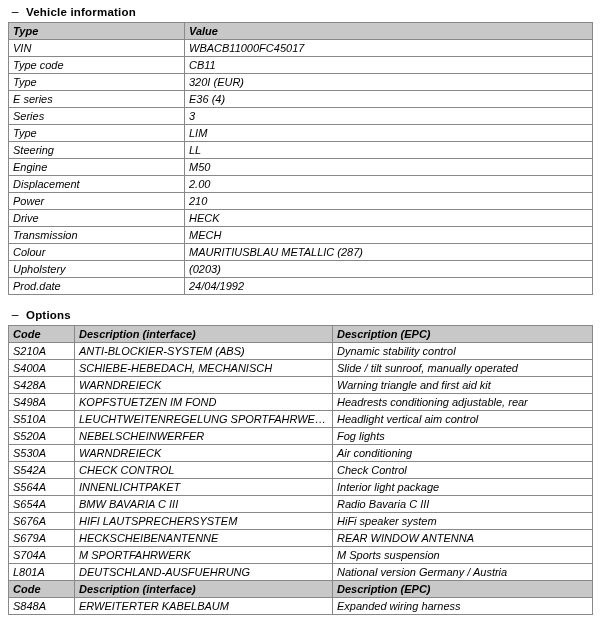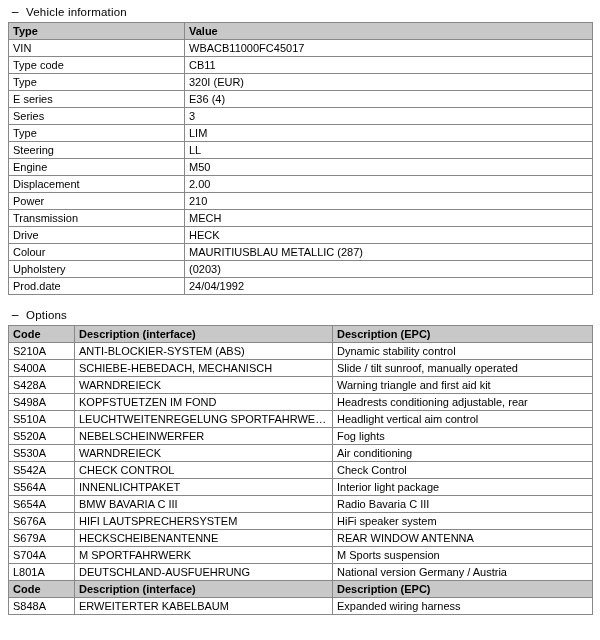--- a/index.html
+++ b/index.html
@@ -29,28 +29,29 @@
   .collapse-toggle {
     font-size: 12px;
     line-height: 10px;
     color: #000;
     width: 10px;
     text-align: center;
     cursor: pointer;
     user-select: none;
   }
   .section-title {
-    font-weight: normal;
+    font-weight: bold;
     font-size: 11.5px;
     letter-spacing: 0.2px;
   }
   table {
     border-collapse: collapse;
     width: 584px;
     table-layout: fixed;
+    font-style: italic;
   }
   table td, table th {
     border: 1px solid #888888;
     padding: 1px 4px;
     font-size: 11px;
     font-weight: normal;
     text-align: left;
     vertical-align: top;
     line-height: 14px;
     white-space: nowrap;
@@ -129,26 +130,26 @@
       </tr>
       <tr class="data">
         <td>Displacement</td>
         <td>2.00</td>
       </tr>
       <tr class="data">
         <td>Power</td>
         <td>210</td>
       </tr>
       <tr class="data">
+        <td>Drive</td>
+        <td>HECK</td>
+      </tr>
+      <tr class="data">
         <td>Transmission</td>
         <td>MECH</td>
-      </tr>
-      <tr class="data">
-        <td>Drive</td>
-        <td>HECK</td>
       </tr>
       <tr class="data">
         <td>Colour</td>
         <td>MAURITIUSBLAU METALLIC (287)</td>
       </tr>
       <tr class="data">
         <td>Upholstery</td>
         <td>(0203)</td>
       </tr>
       <tr class="data">

